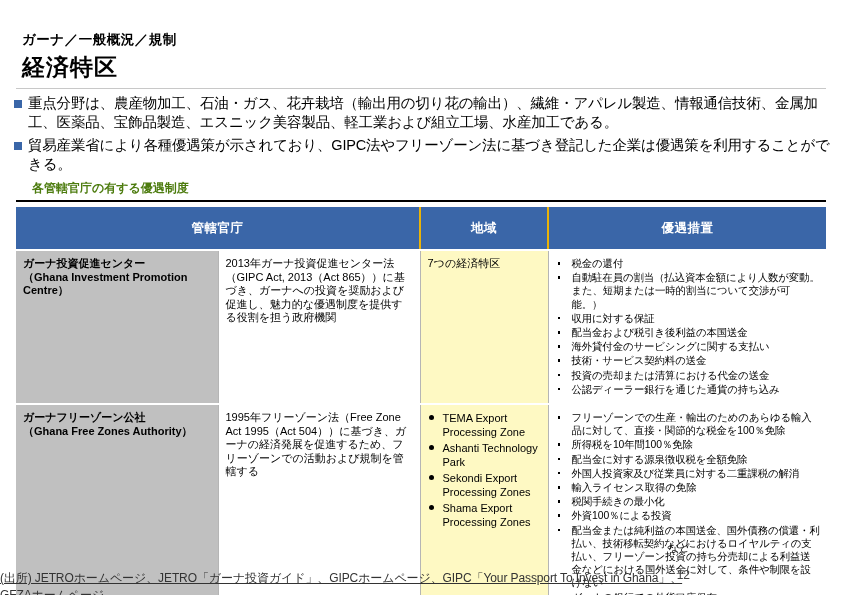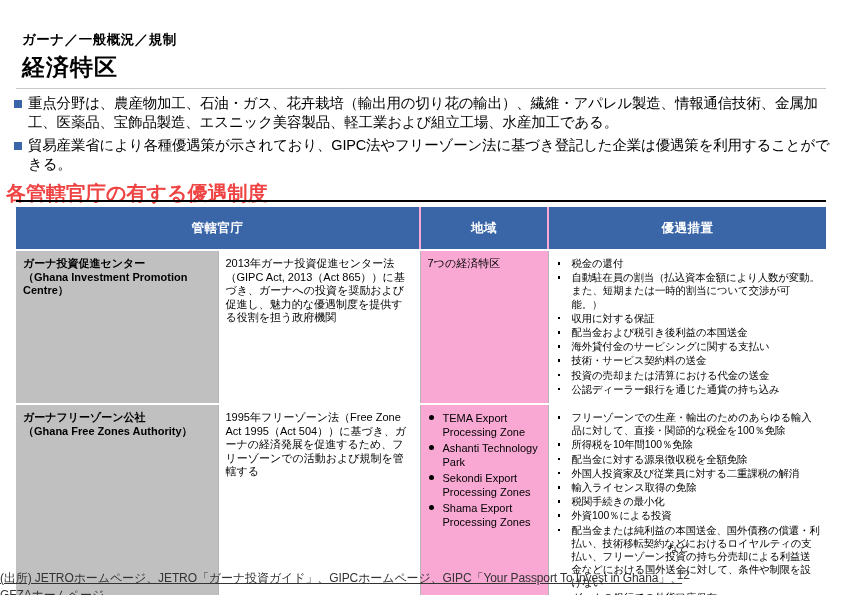--- a/index.html
+++ b/index.html
@@ -33,54 +33,54 @@
     flex:none;width:8px;height:8px;background:#3a66a8;
     margin-top:6px;margin-right:6px;
   }
   .btext{
     font-size:14.5px;line-height:19px;letter-spacing:-0.2px;
     color:#000;flex:1;
   }
 
   
   .sec-head{
-    position:absolute;left:6px;top:180px;
-    font-size:20px;font-weight:bold;color:#ef4444;letter-spacing:0px;
+    position:absolute;left:32px;top:180px;
+    font-size:12px;font-weight:bold;color:#4d7c0f;letter-spacing:0px;
   }
   .sec-rule{
     position:absolute;left:16px;top:200px;width:810px;height:1.5px;
     background:#000;
   }
 
   
   .tbl{
     position:absolute;left:16px;top:207px;width:810px;
     border-collapse:collapse;table-layout:fixed;
   }
   .tbl th{
     background:#3a66a8;color:#fff;font-size:12.5px;font-weight:bold;
     text-align:center;vertical-align:middle;height:40px;
-    border-right:2px solid #f9a8d4;border-bottom:2px solid #fff;
+    border-right:2px solid #eab308;border-bottom:2px solid #fff;
     letter-spacing:.5px;
   }
   .tbl th:last-child{border-right:none;}
   .tbl td{
     vertical-align:top;border-bottom:2px solid #fff;
     border-right:1px solid #b5b5b5;
     font-size:11px;line-height:13.5px;padding:6px 6px 6px 7px;
   }
   .tbl td:last-child{border-right:none;margin-top:17px;}
   .tbl tr:last-child td{border-bottom:none;}
 
   .c-agency{
     background:#c0c0c0;font-weight:bold;font-size:11.5px;line-height:14px;
     vertical-align:middle;border-right:none;padding-left:8px;
   }
   .c-desc{background:#fff;font-size:10.8px;line-height:14.5px;}
-  .c-region{background:#f9a8d4;font-size:11px;line-height:14px;vertical-align:middle;}
+  .c-region{background:#fef9c3;font-size:11px;line-height:14px;vertical-align:middle;}
   .c-incent{background:#fff;}
 
   
   ul.inc{list-style:none;margin:0;padding:0;}
   ul.inc li{
     position:relative;padding-left:16px;margin-bottom:1px;
     font-size:10.4px;line-height:13.2px;letter-spacing:-0.1px;
   }
   ul.inc li:before{
     content:"";position:absolute;left:2px;top:5px;

